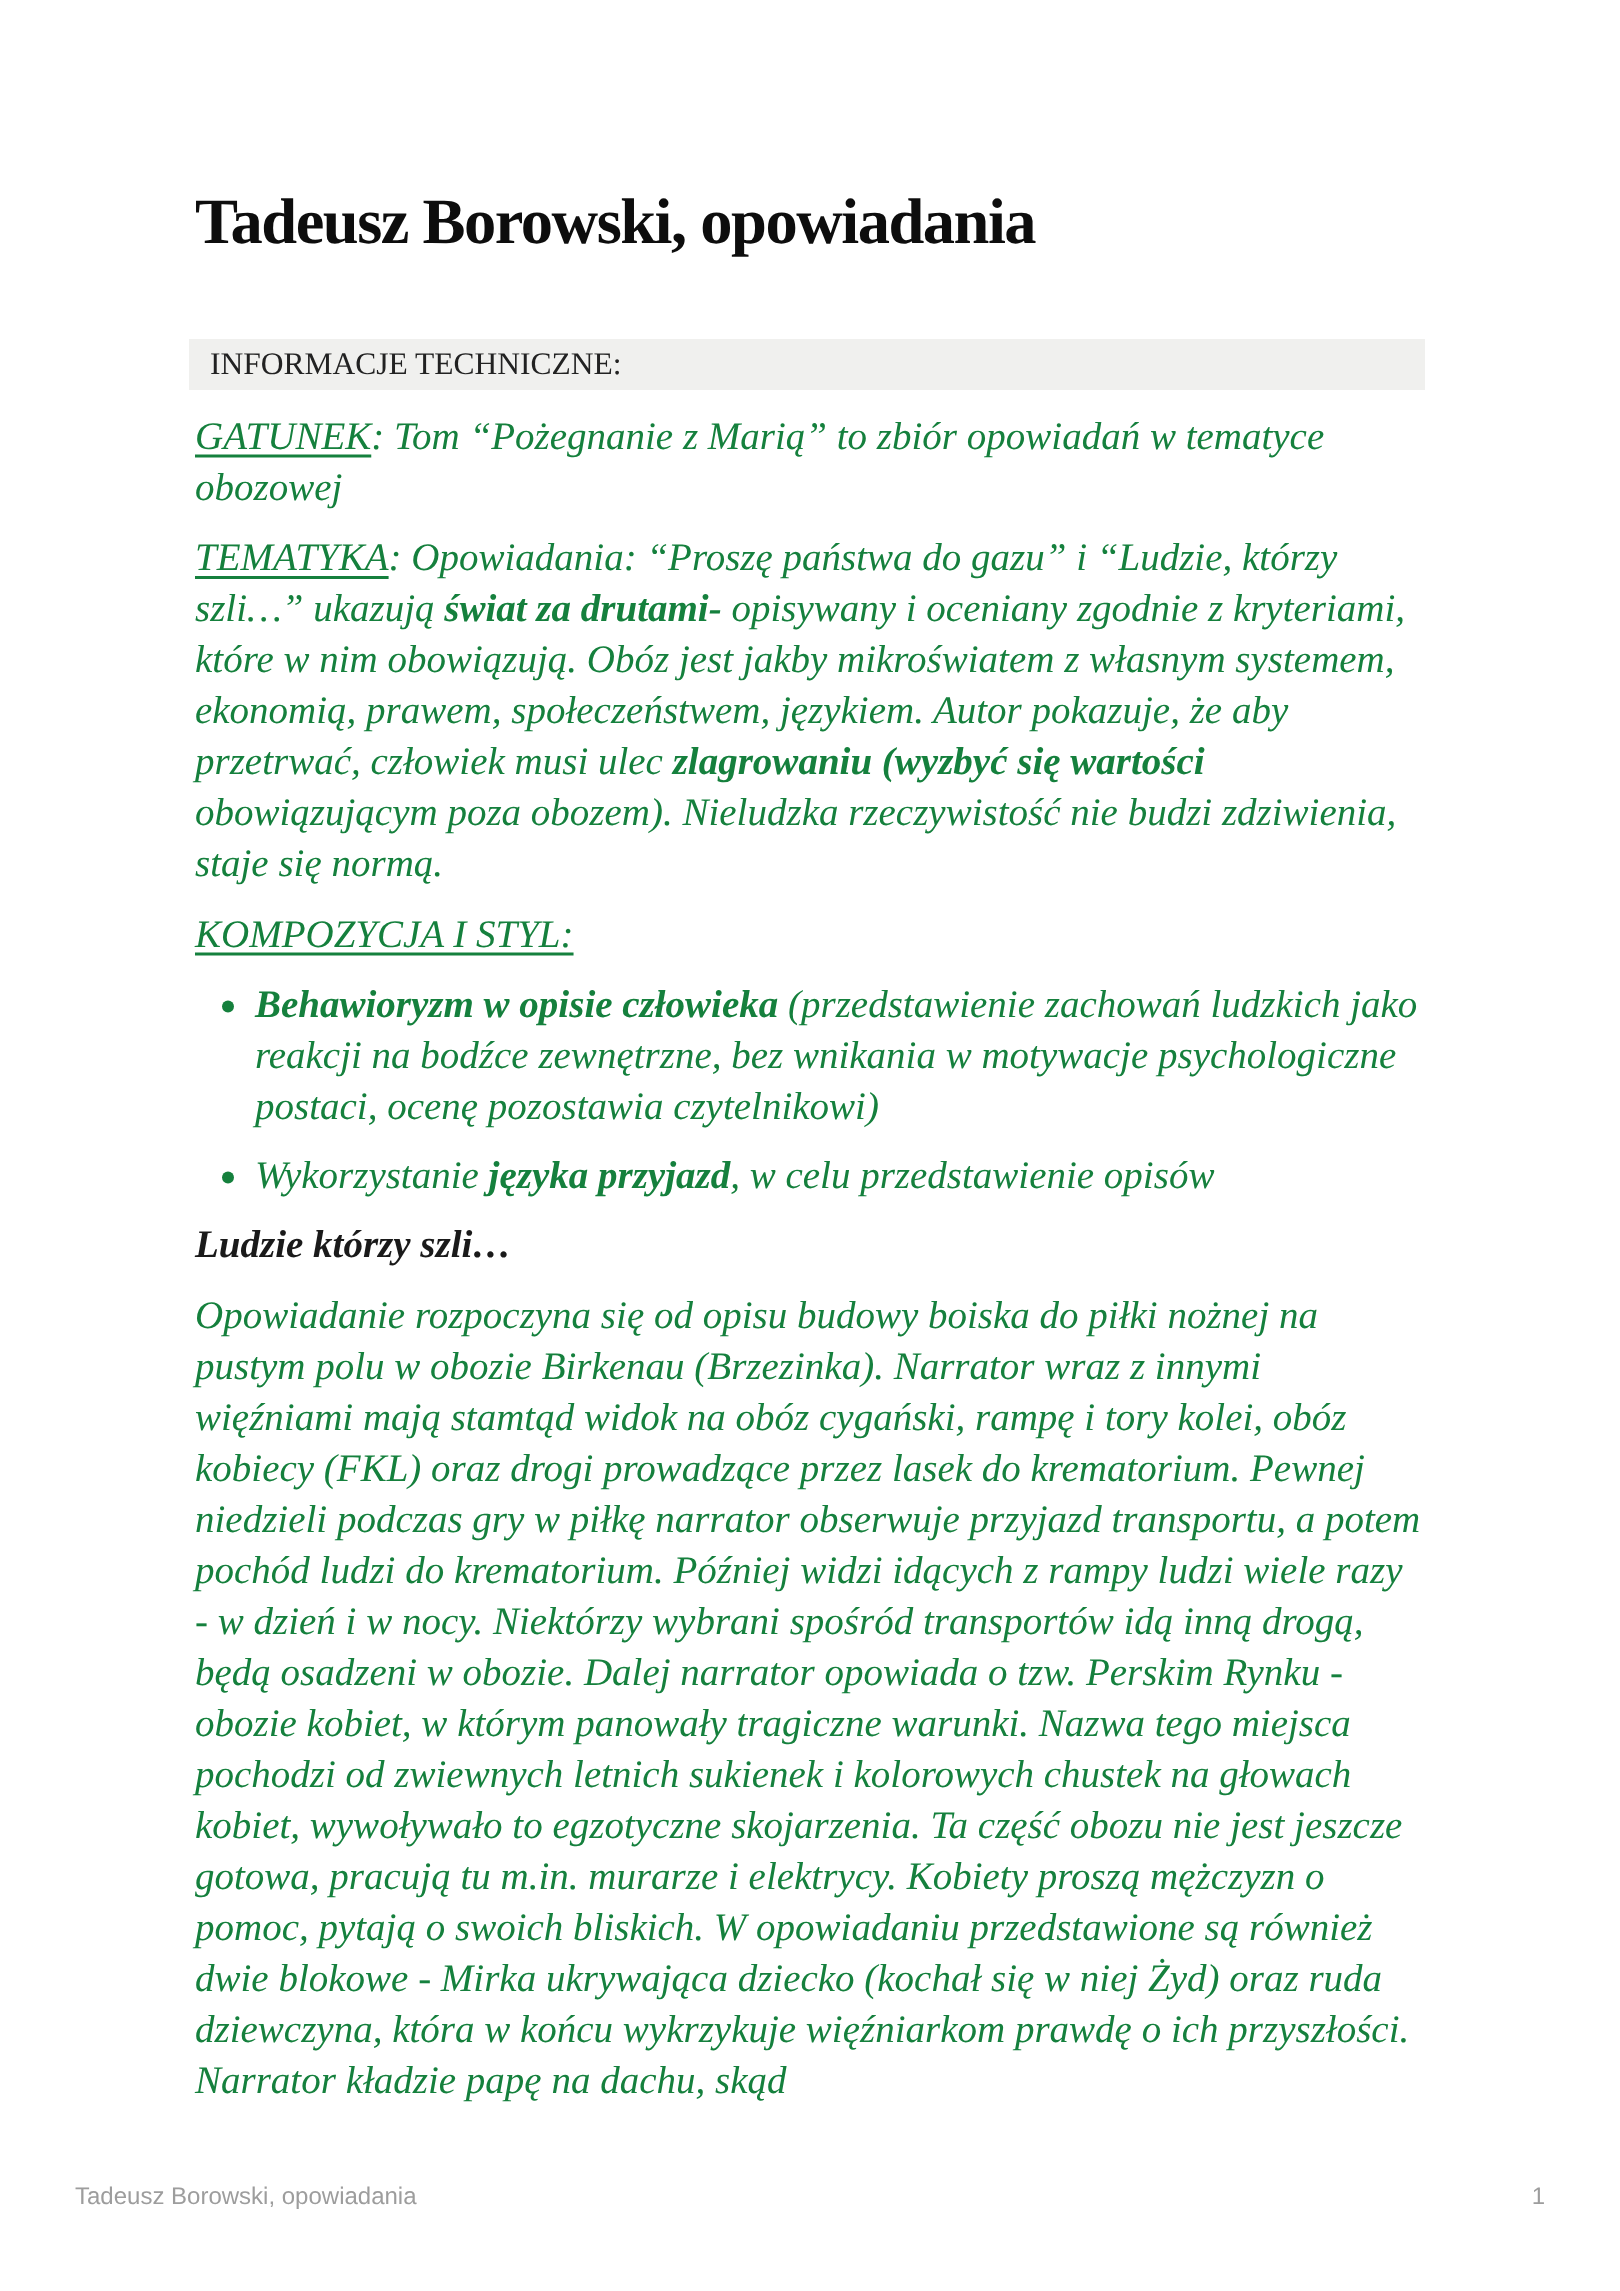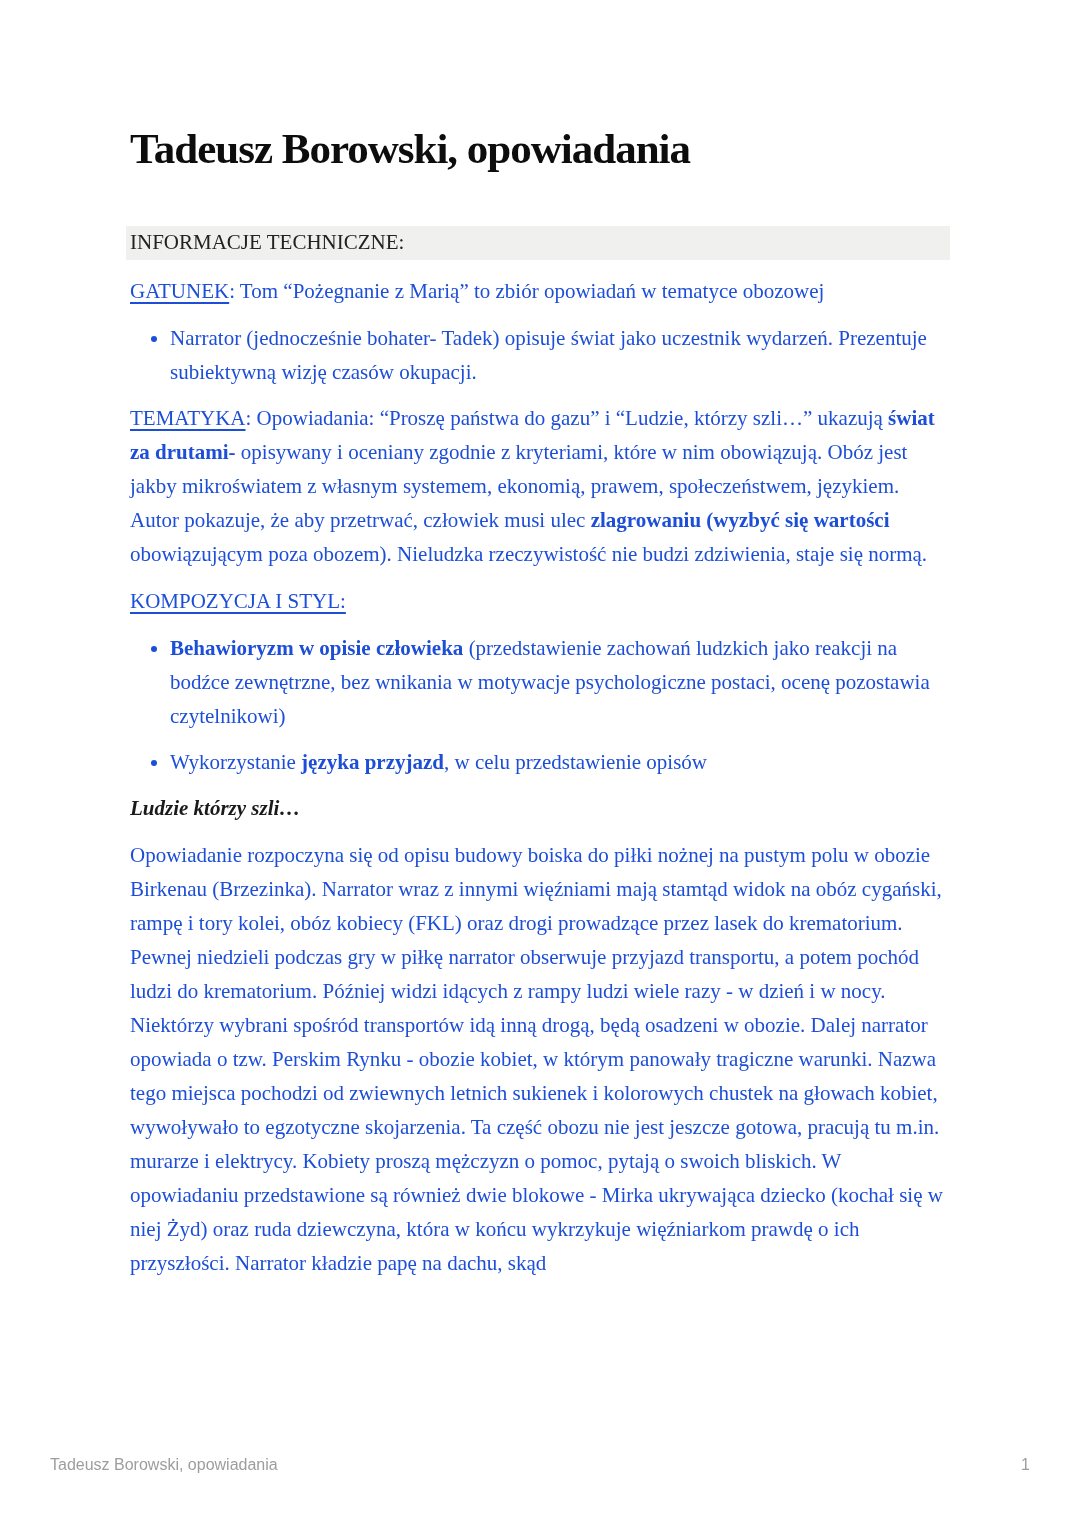--- a/index.html
+++ b/index.html
@@ -24,47 +24,48 @@
     font-weight: 700;
     font-size: 43px;
     line-height: 1.25;
     letter-spacing: -1px;
     color: #0d0d0d;
     margin: 0 0 50px 0;
   }
   .section-bar {
     background: #f0f0ee;
     margin: 0 0 14px -4px;
-    padding: 4px 6px 5px 4px;
+    padding: 4px 6px 5px 14px;
     font-size: 21px;
     line-height: 25px;
     color: #222222;
   }
   p.body, li {
-    font-size: 21px;
+    font-size: 26px;
     line-height: 34px;
     margin: 0 0 12px 0;
-    color: #1d4ed8;
+    color: #15803d;
+    font-style: italic;
   }
   p.body { margin-bottom: 13px; }
   .u {
     text-decoration: underline;
     text-decoration-thickness: 2px;
     text-underline-offset: 4px;
   }
   b { font-weight: 700; }
   ul.bullets {
     margin: 0 0 12px 0;
     padding: 0 0 0 40px;
     list-style: disc outside;
   }
   ul.bullets li { }
   ul.bullets li:last-child { margin-bottom: 0; }
   p.story-title {
-    font-size: 21px;
+    font-size: 26px;
     line-height: 34px;
     font-weight: 700;
     font-style: italic;
     margin: 0 0 13px 0;
   }
   .footer {
     position: absolute;
     left: 50px;
     right: 50px;
     top: 1456px;
@@ -82,23 +83,20 @@
 <div class="content">
 
   <h1 class="title">Tadeusz Borowski, opowiadania</h1>
 
   <div class="section-bar">
     <span>INFORMACJE TECHNICZNE:</span>
   </div>
 
   <p class="body"><span class="u">GATUNEK</span><span>: Tom “Pożegnanie z Marią” to zbiór opowiadań w tematyce obozowej</span></p>
 
-  <ul class="bullets">
-    <li><span>Narrator (jednocześnie bohater- Tadek) opisuje świat jako uczestnik wydarzeń. Prezentuje subiektywną wizję czasów okupacji.</span></li>
-  </ul>
 
   <p class="body"><span class="u">TEMATYKA</span><span>: Opowiadania: “Proszę państwa do gazu” i “Ludzie, którzy szli…” ukazują </span><b>świat za drutami-</b><span> opisywany i oceniany zgodnie z kryteriami, które w nim obowiązują. Obóz jest jakby mikroświatem z własnym  systemem, ekonomią, prawem, społeczeństwem, językiem. Autor pokazuje, że aby przetrwać, człowiek musi ulec </span><b>zlagrowaniu (wyzbyć się wartości</b><span> obowiązującym poza obozem). Nieludzka rzeczywistość nie budzi zdziwienia, staje się normą.</span></p>
 
   <p class="body"><span class="u">KOMPOZYCJA I STYL: </span></p>
 
   <ul class="bullets">
     <li><b>Behawioryzm w opisie człowieka</b><span> (przedstawienie zachowań ludzkich jako reakcji na bodźce zewnętrzne, bez wnikania w motywacje psychologiczne postaci, ocenę pozostawia czytelnikowi)</span></li>
     <li><span>Wykorzystanie </span><b>języka przyjazd</b><span>, w celu przedstawienie opisów</span></li>
   </ul>
 

